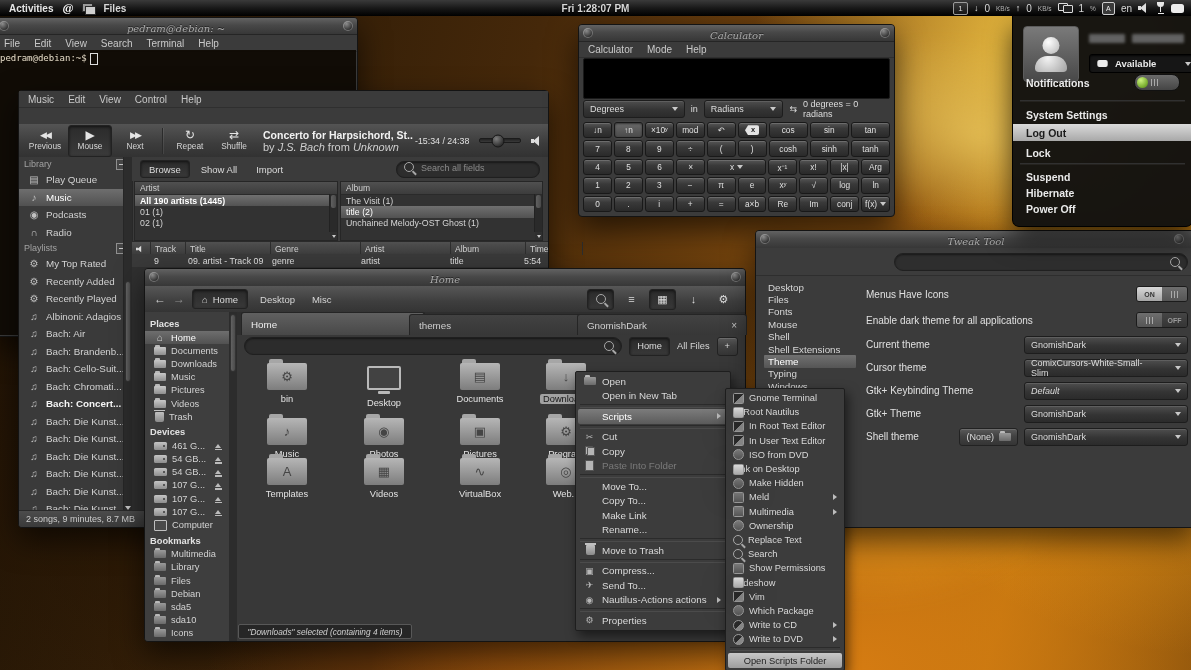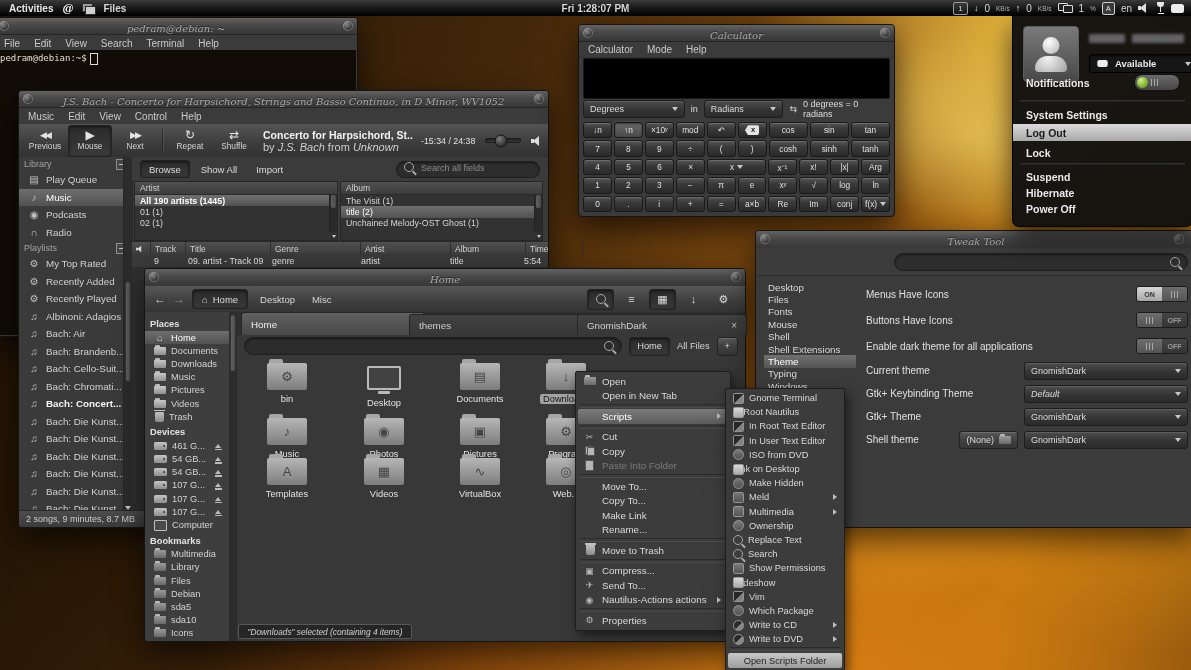--- a/index.html
+++ b/index.html
@@ -61,21 +61,21 @@
 .tbtn{display:flex;flex-direction:column;align-items:center;justify-content:center;width:42px;height:30px;border-radius:3px;color:#dcdcdc;flex:none}
 .tbtn .ticn{font-size:9px;letter-spacing:-2px;line-height:10px;color:#e4e4e4}
 .tbtn .tlab{font-size:8.3px;margin-top:1px;color:#d5d5d5}
 .tbtn.on{background:linear-gradient(#2b2b2b,#3a3a3a);border:1px solid #222;box-shadow:inset 0 1px 3px rgba(0,0,0,.6)}
 .tbtn.on .ticn{font-size:12px;letter-spacing:0}
 .vsep{width:1px;height:26px;background:#2b2b2b;box-shadow:1px 0 0 rgba(255,255,255,.08);margin:0 4px;flex:none}
 .nowinfo{width:150px;overflow:hidden;flex:none;margin-left:6px}
 .nowinfo .nt{font-size:10.5px;font-weight:bold;color:#f2f2f2;white-space:nowrap}
 .nowinfo .ns{font-size:11px;color:#cfcfcf;white-space:nowrap}
 .nowinfo .ns i{font-style:italic}
-.ttime{font-size:8.8px;color:#e0e0e0;margin-left:6px;flex:none}
+.ttime{font-size:8.8px;color:#e0e0e0;margin-left:0;flex:none}
 .slider{position:relative;height:3px;background:linear-gradient(#222,#3a3a3a);border-radius:2px;border:1px solid #1b1b1b;flex:1;margin:0 8px}
 .knob{position:absolute;top:50%;transform:translate(-50%,-50%);width:11px;height:11px;border-radius:50%;background:radial-gradient(circle at 35% 30%,#7d7d7d,#2c2c2c 75%);border:1px solid #171717}
 .msb{position:absolute;left:0;top:66px;bottom:16px;width:113px;background:#3a3a3a;border-right:1px solid #282828;overflow:hidden;display:flex;flex-direction:column}
 .shead{display:flex;align-items:center;height:14px;padding:0 5px;font-size:9px;color:#a2a2a2;flex:none}
 .colbox{margin-left:auto;width:9px;height:9px;border:1px solid #8f8f8f;background:#454545;display:flex;align-items:center;justify-content:center;flex:none}
 .colbox i{width:5px;height:1px;background:#c4c4c4}
 .srow{display:flex;align-items:center;gap:6px;height:17.5px;padding:0 4px 0 9px;font-size:9.8px;color:#d2d2d2;flex:none;white-space:nowrap;overflow:hidden}
 .srow .ic{width:12px;text-align:center;color:#c0c0c0;font-size:10px;flex:none}
 .srow.sel{background:linear-gradient(#6e6e6e,#515151);color:#fff}
 .srow.b{font-weight:bold;color:#f5f5f5}
@@ -226,21 +226,20 @@
     <span>Terminal</span>
     <span>Help</span>
   </div>
   <div class="term-body">
         <span>pedram@debian:~$</span>
         <span class="cur"></span>
       </div>
 </div>
 
 <div class="w" style="left:18px;top:90px;width:529px;height:436px;z-index:10">
-  <div class="tbar"><i class="cb l"></i><span class="t">J.S. Bach - Concerto for Harpsichord, Strings and Basso Continuo, in D Minor, WV1052</span><i class="cb r"></i></div>
   <div class="mbar">
     <span>Music</span>
     <span>Edit</span>
     <span>View</span>
     <span>Control</span>
     <span>Help</span>
   </div>
   <div class="mtool">
     <div class="tbtn">
           <span class="ticn">◀◀</span>
@@ -916,41 +915,39 @@
     <div class="srowt">
           <span class="slab">Menus Have Icons</span>
           <span class="tg">
             <span class="seg lit">ON</span>
             <span class="seg dim gr">
               <i class="bars"></i>
             </span>
           </span>
         </div>
     <div class="srowt">
-          <span class="slab">Buttons Have Icons</span>
-          <span class="tg">
-            <span class="seg gr">
-              <i class="bars"></i>
-            </span>
-            <span class="seg dim">OFF</span>
-          </span>
-        </div>
-    <div class="srowt">
           <span class="slab">Enable dark theme for all applications</span>
           <span class="tg">
             <span class="seg gr">
               <i class="bars"></i>
             </span>
             <span class="seg dim">OFF</span>
           </span>
         </div>
     <div class="srowd">
           <span class="slab">Current theme</span>
           <span class="dd tdd">
             <span>GnomishDark</span>
+            <span class="caret"></span>
+          </span>
+        </div>
+    <div class="srowd">
+          <span class="slab">Cursor theme</span>
+          <span class="dd tdd">
+            <span>ComixCursors-White-Small-Slim</span>
             <span class="caret"></span>
           </span>
         </div>
     <div class="srowd">
           <span class="slab">Gtk+ Keybinding Theme</span>
           <span class="dd tdd">
             <span style="font-style:italic">Default</span>
             <span class="caret"></span>
           </span>
         </div>

